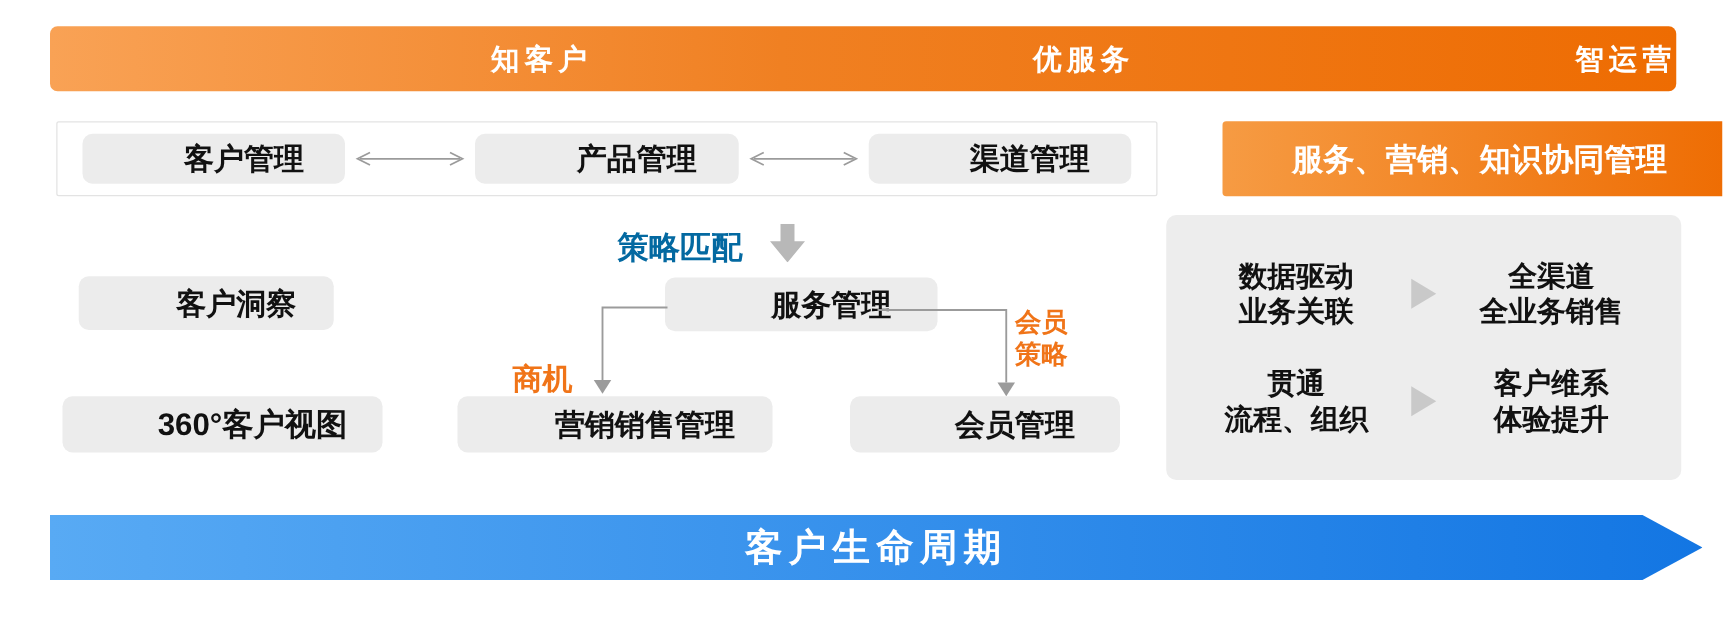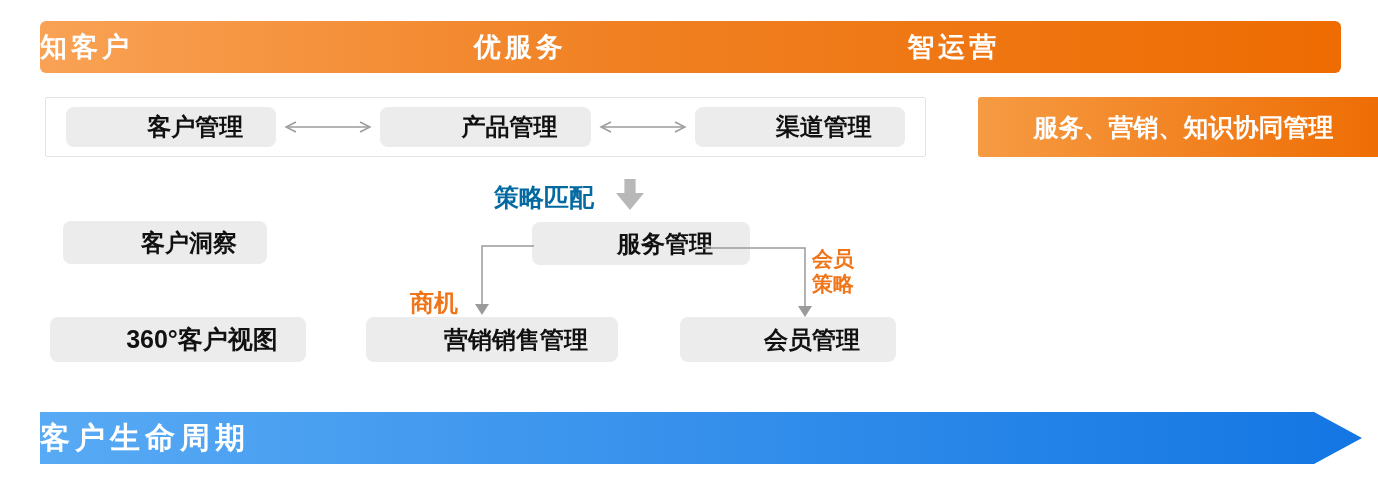--- a/index.html
+++ b/index.html
@@ -4,22 +4,22 @@
 <style>
   html,body { margin:0; padding:0; background:#ffffff; }
   body { font-family:"Liberation Sans","DejaVu Sans",sans-serif; }
   .canvas { position:relative; width:1378px; height:496px; background:#ffffff; overflow:hidden; color:#111; font-weight:700; }
 
   
   .top-banner { position:absolute; left:40px; top:21px; width:1301px; height:52px; border-radius:6px;
     background:linear-gradient(90deg,#f9a255 0%, #f28а2e 45%, #ee6c02 100%);
     background:linear-gradient(90deg,#f9a255 0%, #f08022 45%, #ee6c02 100%);
     display:flex; }
-  .banner-section { flex:1; display:flex; align-items:center; justify-content:flex-start;
-    color:#ffffff; font-size:27px; letter-spacing:4px; }
+  .banner-section { flex:1; display:flex; align-items:center; justify-content:flex-end;
+    color:#ffffff; font-size:23px; letter-spacing:4px; }
 
   
   .mgmt-container { position:absolute; left:45px; top:97px; width:881px; height:60px; background:#ffffff;
     border:1px solid #e3e3e3; border-radius:2px; box-sizing:border-box;
     display:flex; align-items:center; justify-content:space-between; padding:0 20px; }
   .gray-box { background:#ececec; border-radius:8px; display:flex; align-items:center; justify-content:center;
     font-size:24px; font-weight:700; color:#111;padding-left:48px; }
   .mgmt-box { width:172px; height:40px; }
   .dbl-arrow { flex:0 0 auto; }
 
@@ -49,21 +49,21 @@
     padding:10px 14px; box-sizing:border-box; }
   .panel-row { display:flex; align-items:center; justify-content:space-between; }
   .panel-text { flex:1; text-align:center; font-size:23px; line-height:1.25; white-space:pre-line; color:#111; }
   .tri-right { width:0; height:0; border-left:20px solid #c9c9c9; border-top:12px solid transparent;
     border-bottom:12px solid transparent; margin:0 2px; flex:0 0 auto; }
 
   
   .bottom-arrow { position:absolute; left:40px; top:412px; width:1322px; height:52px;
     background:linear-gradient(90deg,#58aaf4,#1376e3);
     clip-path:polygon(0 0, calc(100% - 48px) 0, 100% 50%, calc(100% - 48px) 100%, 0 100%);
-    display:flex; align-items:center; justify-content:flex-start; }
+    display:flex; align-items:center; justify-content:center; }
   .bottom-arrow span { color:#ffffff; font-size:30px; letter-spacing:5px; }
 </style>
 </head>
 <body>
 
 <div class="canvas">
 
   <div class="top-banner">
     <div class="banner-section">
       <span>知客户</span>
@@ -108,18 +108,34 @@
   </svg>
 
   <div class="opportunity-label">商机</div>
   <div class="member-strategy-label">会员
 策略</div>
 
   <div class="gray-box box-view360">360°客户视图</div>
   <div class="gray-box box-marketing">营销销售管理</div>
   <div class="gray-box box-member">会员管理</div>
 
+  <div class="right-panel">
+    <div class="panel-row">
+      <div class="panel-text">数据驱动
+业务关联</div>
+      <div class="tri-right"></div>
+      <div class="panel-text">全渠道
+全业务销售</div>
+    </div>
+    <div class="panel-row">
+      <div class="panel-text">贯通
+流程、组织</div>
+      <div class="tri-right"></div>
+      <div class="panel-text">客户维系
+体验提升</div>
+    </div>
+  </div>
 
   <div class="bottom-arrow">
     <span>客户生命周期</span>
   </div>
 
 </div>
 
 </body></html>

